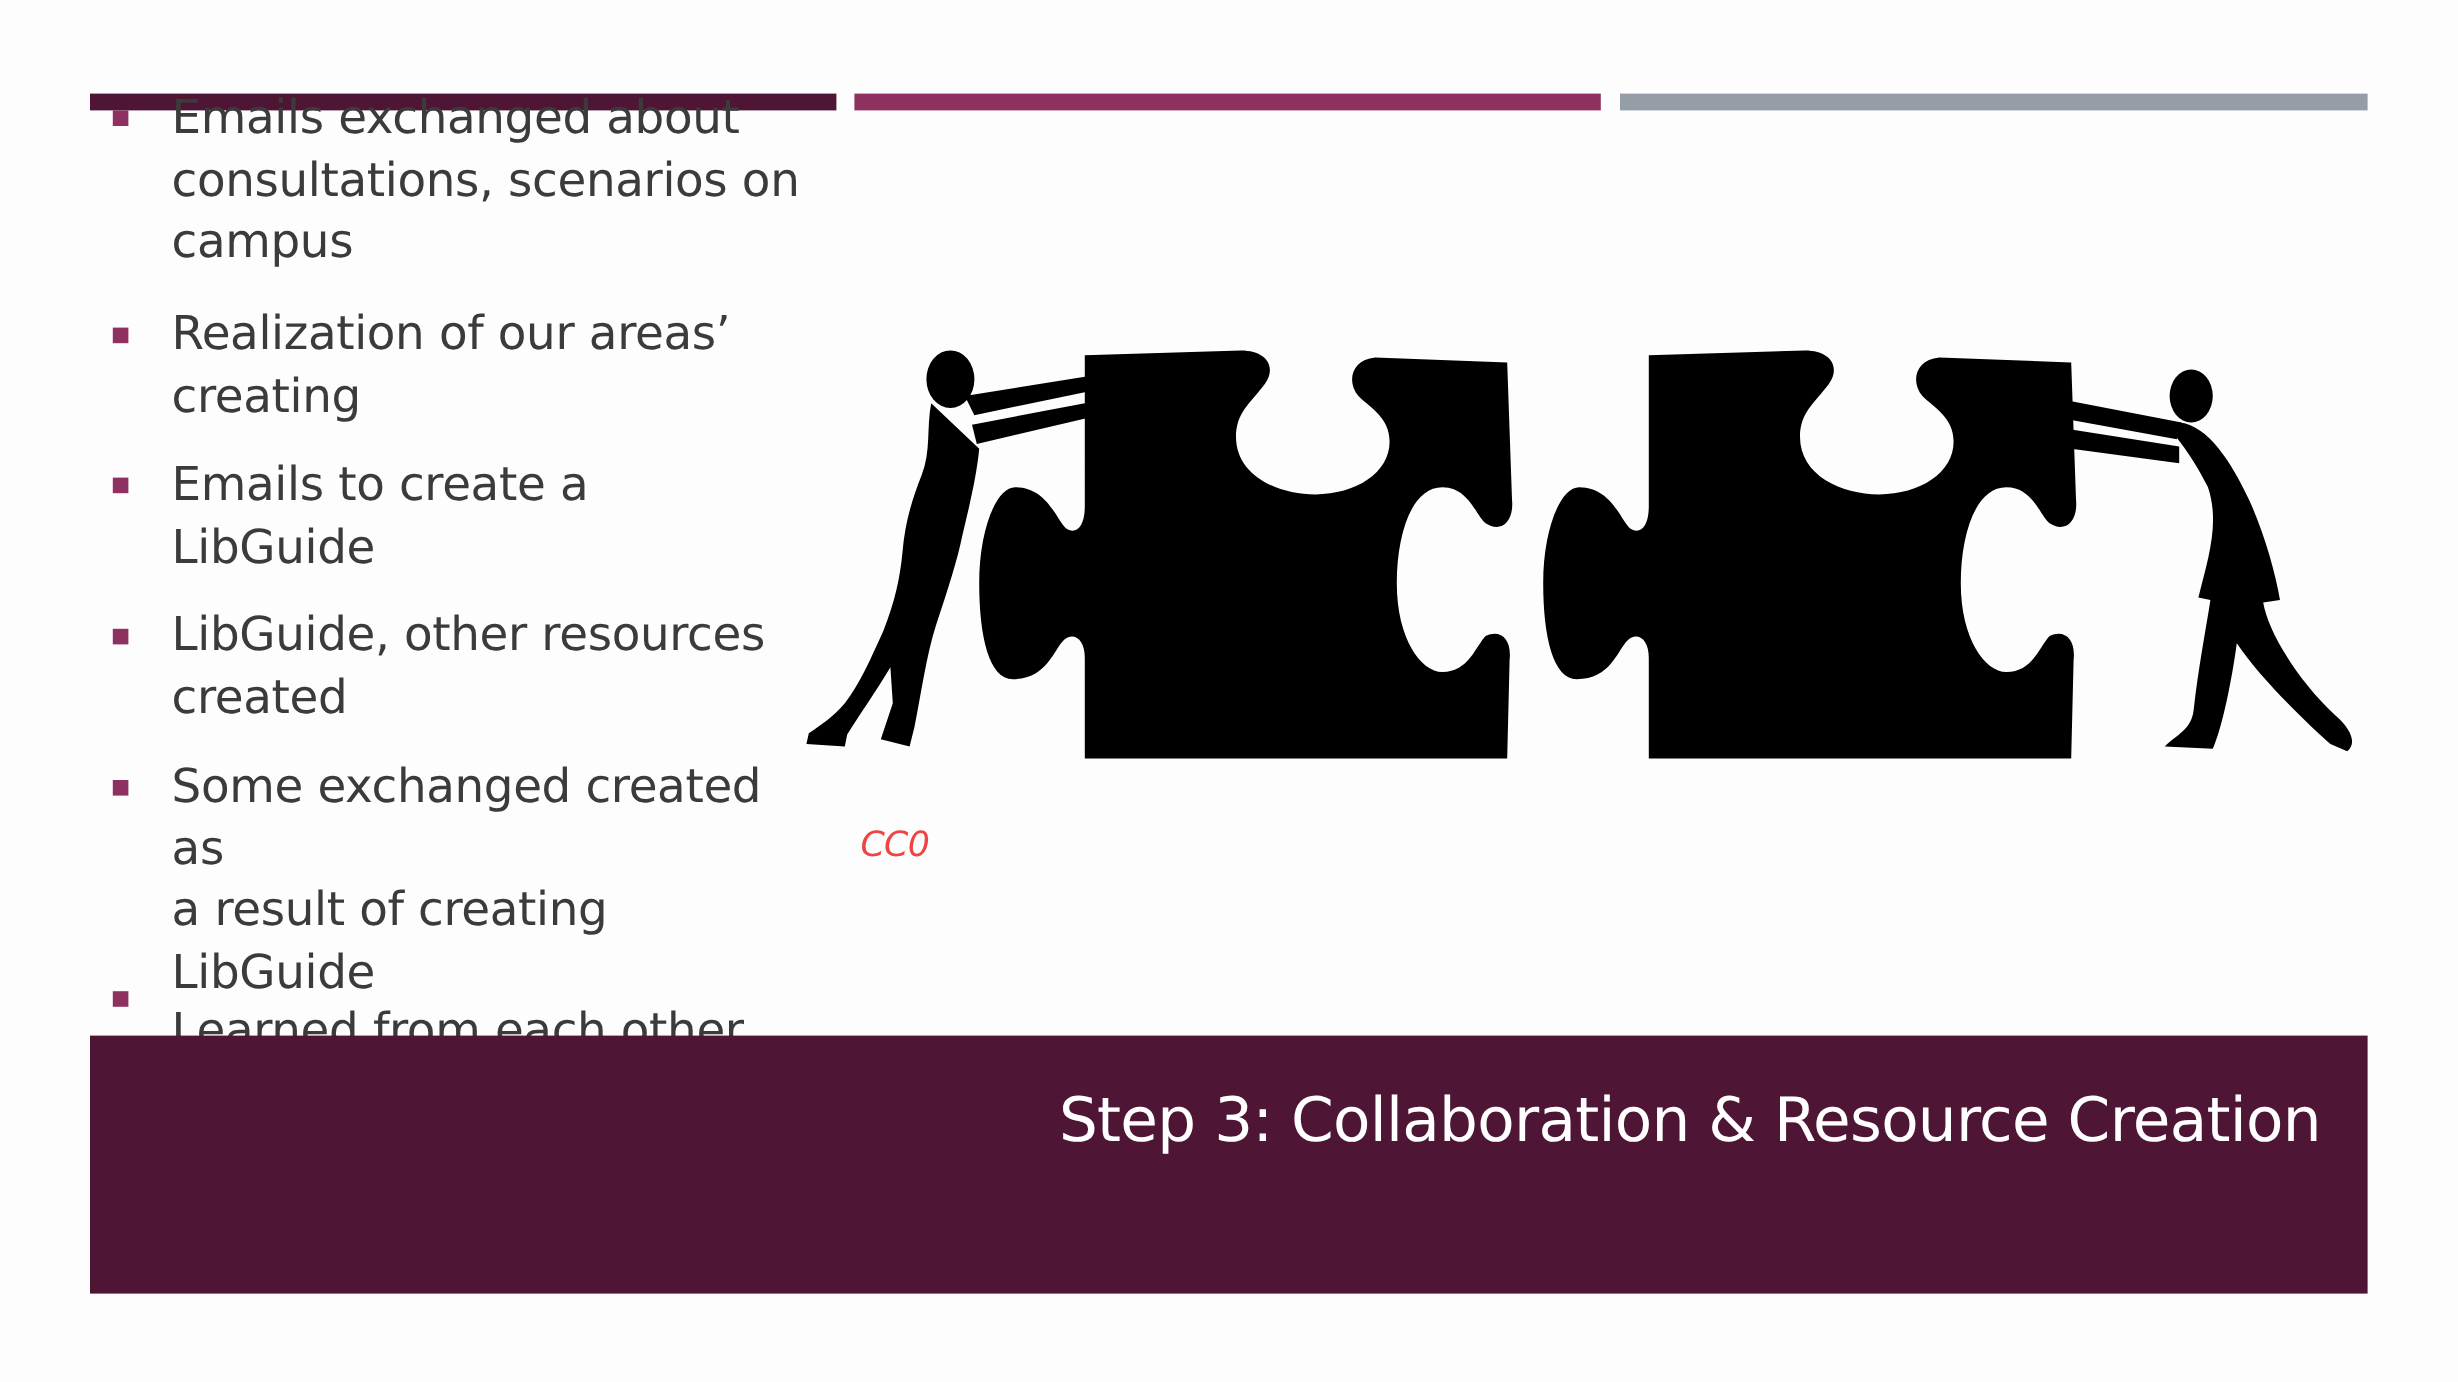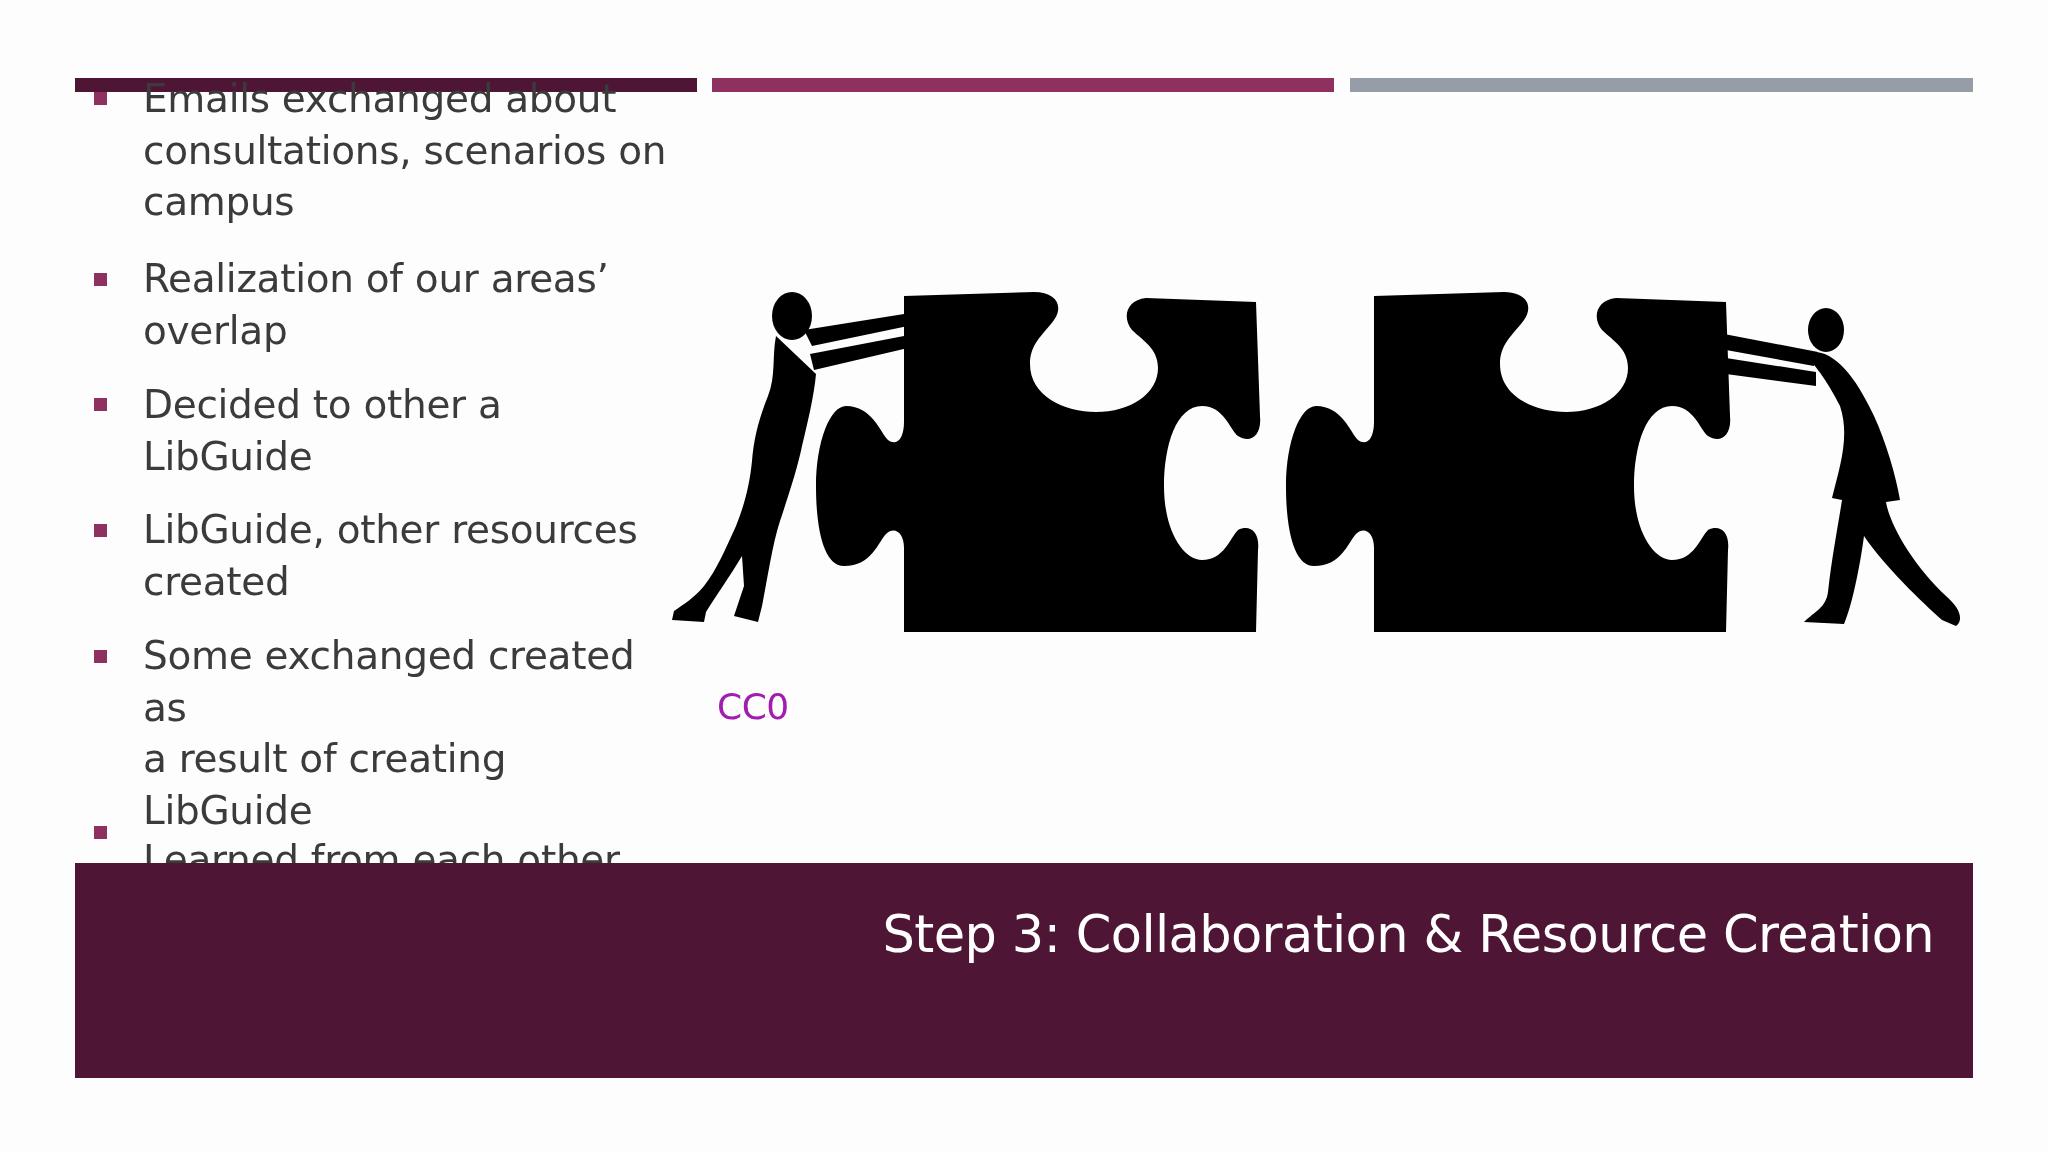--- a/index.html
+++ b/index.html
@@ -19,21 +19,21 @@
     position:absolute; left:94px; width:13px; height:13px; background:#8e3160;
   }
   .bullet-text {
     position:absolute; left:143px; width:540px;
     font-size:39px; line-height:51.5px; color:#3b3b3b;
     letter-spacing:-0.3px; white-space:pre-line;
   }
 
   .image-area { position:absolute; left:664px; top:286px; width:1312px; height:350px; }
   .cc0 {
-    position:absolute; left:717px; top:686px; font-size:36px; color:#a21caf; letter-spacing:-0.5px;
+    position:absolute; left:717px; top:686px; font-size:29px; color:#ef4444; letter-spacing:-0.5px;font-style:italic;
   }
 
   .footer {
     position:absolute; left:75px; top:863px; width:1898px; height:215px; background:#4e1535;
   }
   .footer-left {
     position:absolute; left:39px; top:42px; font-size:38px; color:#a13673;
     letter-spacing:-0.8px; white-space:nowrap;
   }
   .footer-right {
@@ -51,25 +51,25 @@
 <div class="bullets">
   <div class="bullet-item" style="top:0">
     <span class="bullet-mark" style="top:92px"></span>
     <span class="bullet-text" style="top:73px">Emails exchanged about
 consultations, scenarios on
 campus</span>
   </div>
   <div class="bullet-item" style="top:0">
     <span class="bullet-mark" style="top:273px"></span>
     <span class="bullet-text" style="top:253px">Realization of our areas’
-overlap</span>
+creating</span>
   </div>
   <div class="bullet-item" style="top:0">
     <span class="bullet-mark" style="top:398px"></span>
-    <span class="bullet-text" style="top:379px">Decided to other a
+    <span class="bullet-text" style="top:379px">Emails to create a
 LibGuide</span>
   </div>
   <div class="bullet-item" style="top:0">
     <span class="bullet-mark" style="top:524px"></span>
     <span class="bullet-text" style="top:504px">LibGuide, other resources
 created</span>
   </div>
   <div class="bullet-item" style="top:0">
     <span class="bullet-mark" style="top:650px"></span>
     <span class="bullet-text" style="top:630px">Some exchanged created as

